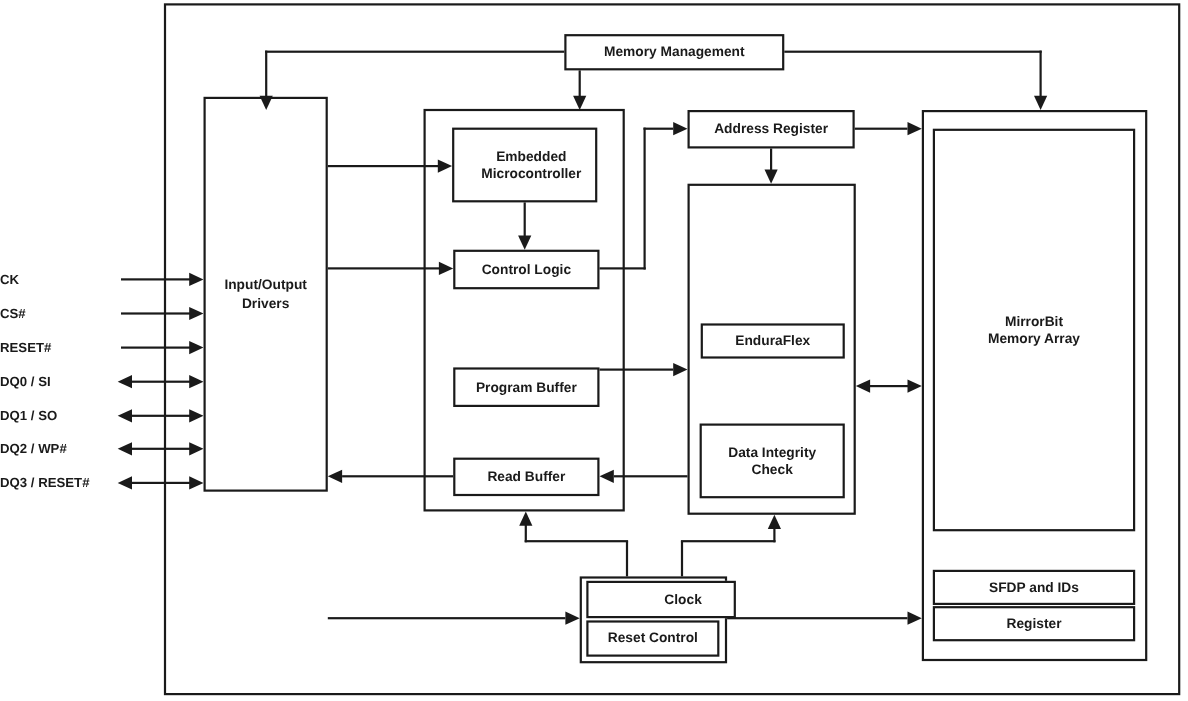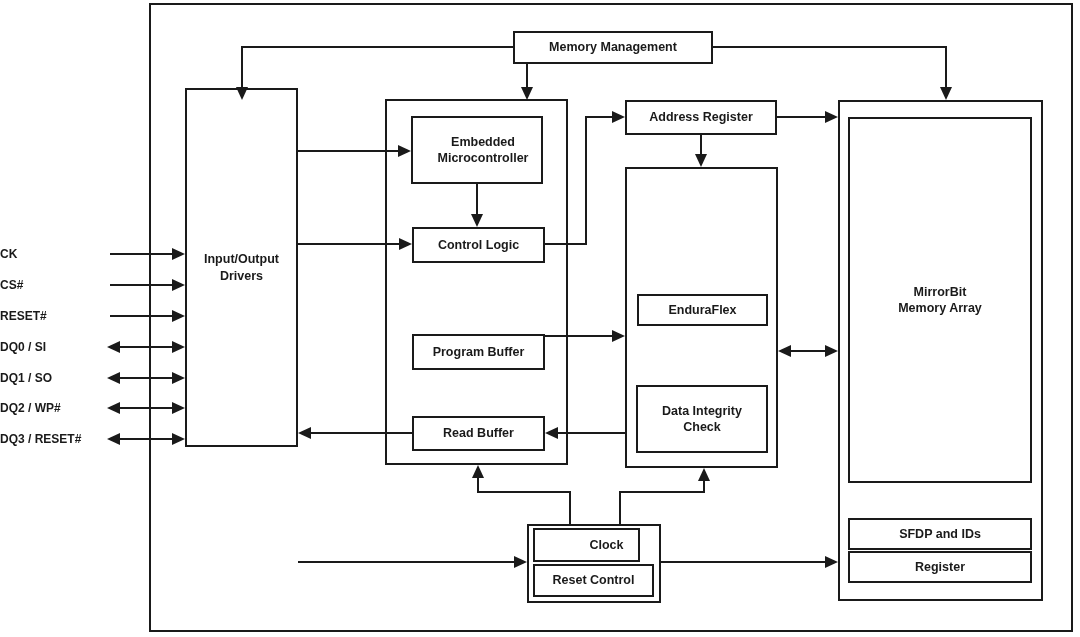--- a/index.html
+++ b/index.html
@@ -87,21 +87,21 @@
   <div class="box" style="left:636px;top:385px;width:132px;height:68px;">Data Integrity
 Check</div>
 
   <div class="container" style="left:838px;top:100px;width:205px;height:501px;"></div>
   <div class="box" style="left:848px;top:117px;width:184px;height:366px;">MirrorBit
 Memory Array</div>
   <div class="box" style="left:848px;top:518px;width:184px;height:32px;">SFDP and IDs</div>
   <div class="box" style="left:848px;top:551px;width:184px;height:32px;">Register</div>
 
   <div class="container" style="left:527px;top:524px;width:134px;height:79px;"></div>
-  <div class="box" style="left:533px;top:528px;width:107px;height:34px;padding-left:40px;">Clock</div>
+  <div class="box" style="left:533px;top:528px;width:136px;height:34px;padding-left:40px;">Clock</div>
   <div class="box" style="left:533px;top:564px;width:121px;height:33px;">Reset Control</div>
 
   <div class="hl" style="left:241px;top:46px;width:272px;"></div>
   <div class="vl" style="left:241px;top:46px;height:42px;"></div>
   <div class="ah d" style="left:236px;top:87px;"></div>
 
   <div class="vl" style="left:526px;top:64px;height:24px;"></div>
   <div class="ah d" style="left:521px;top:87px;"></div>
 
   <div class="hl" style="left:713px;top:46px;width:234px;"></div>

